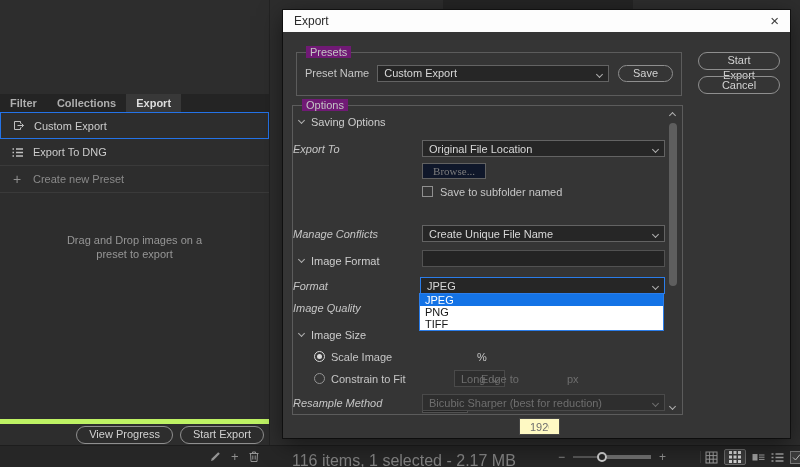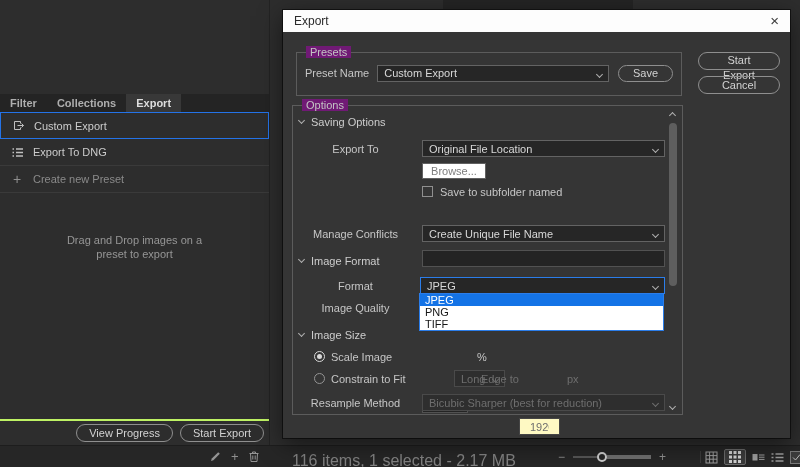--- a/index.html
+++ b/index.html
@@ -13,21 +13,21 @@
   .tab{padding:3px 10px 0 10px;color:#aeaeae;font-weight:bold;cursor:pointer;}
   .tab.active{background:#383838;color:#dedede;}
   .preset-list{position:absolute;left:0;top:112px;right:0;}
   .preset-row{position:relative;height:27px;display:flex;align-items:center;gap:9px;padding-left:10px;
               border-bottom:1px solid #3a3a3a;color:#cccccc;cursor:pointer;}
   .preset-row.selected{border:1px solid #2473e8;}
   .preset-row.dim{color:#8a8a8a;}
   .p-icon{width:14px;display:flex;justify-content:center;align-items:center;}
   .plus-glyph{font-size:14px;color:#8f8f8f;line-height:10px;}
   .drop-hint{position:absolute;left:0;right:0;top:233px;text-align:center;color:#969696;line-height:14px;}
-  .panel-footer{position:absolute;left:0;right:0;bottom:0;height:26px;border-top:2px solid #bef264;
+  .panel-footer{position:absolute;left:0;right:0;bottom:0;height:26px;border-top:5px solid #bef264;
                 display:flex;align-items:center;justify-content:flex-end;gap:7px;padding-right:5px;}
 
   
   .pill{background:transparent;border:1px solid #8f8f8f;border-radius:9px;color:#d2d2d2;
         font-family:inherit;font-size:11px;height:18px;padding:0 12px;line-height:15px;cursor:pointer;}
 
   
   .bottom-bar{position:absolute;left:0;right:0;top:445px;height:22px;background:#262626;border-top:1px solid #1d1d1d;}
   .bb-edit{position:absolute;left:210px;top:0;height:22px;display:flex;align-items:center;gap:10px;}
   .bb-status{position:absolute;left:292px;top:6px;font-size:16px;color:#828282;}
@@ -59,37 +59,37 @@
   .save-btn{height:17px;margin-left:9px;padding:0 14px;line-height:14px;}
 
   .options-fs{left:9px;top:95px;width:391px;height:310px;}
 
   .sec-head{position:absolute;display:flex;align-items:center;gap:7px;color:#cdcdcd;cursor:pointer;}
   .chev{display:inline-block;width:5px;height:5px;border-right:1.3px solid #b0b0b0;border-bottom:1.3px solid #b0b0b0;
         transform:rotate(45deg);}
   .sec-head .chev{margin-top:-3px;}
 
   .flabel{position:absolute;color:#c6c6c6;white-space:nowrap;}
-  .rlabel{position:absolute;left:0;width:125px;text-align:center;color:#c6c6c6;white-space:nowrap;}
+  .rlabel{position:absolute;left:0;width:125px;text-align:left;color:#c6c6c6;white-space:nowrap;font-style:italic;}
   .dimtext{color:#6e6e6e;}
 
   .select{height:17px;background:#262626;border:1px solid #636363;color:#d8d8d8;
           display:flex;align-items:center;padding:0 16px 0 6px;cursor:pointer;white-space:nowrap;overflow:hidden;}
   .select .chev{position:absolute;right:6px;top:6px;}
   .select.focused{border-color:#2b7de9;}
   .select.disabled{color:#6e6e6e;border-color:#4a4a4a;background:#2e2e2e;}
   .select.disabled .chev{border-color:#6e6e6e;}
   .select.flexgrow{position:relative;flex:1;}
 
   .tinput{position:absolute;height:17px;background:#242424;border:1px solid #525252;color:#d5d5d5;
           font-family:inherit;font-size:11px;padding:0 10px;margin-top:48px;}
   .tinput.disabled{color:#6e6e6e;background:#fef9c3;border-color:#454545;}
 
-  .browse-btn{position:absolute;height:16px;background:#ffffff;border:1px solid #616161;color:#7d7d7d;
-              font-family:Liberation Sans, sans-serif;font-size:11px;line-height:13px;cursor:default;}
+  .browse-btn{position:absolute;height:16px;background:#0f172a;border:1px solid #616161;color:#7d7d7d;
+              font-family:Liberation Serif, serif;font-size:11px;line-height:13px;cursor:default;}
 
   .checkbox{position:absolute;width:11px;height:11px;border:1px solid #8f8f8f;background:transparent;cursor:pointer;}
   .radio{position:absolute;width:11px;height:11px;border:1px solid #949494;border-radius:50%;cursor:pointer;}
   .radio.checked{border-color:#d9d9d9;}
   .radio.checked::after{content:"";position:absolute;left:2px;top:2px;width:5px;height:5px;border-radius:50%;background:#d9d9d9;}
 
   .sbar{position:absolute;width:12px;}
   .sb-thumb{position:absolute;left:2px;width:8px;background:#5e5e5e;border-radius:4px;cursor:grab;}
   .sb-arrow{position:absolute;left:3px;cursor:pointer;}
   .chev.up{transform:rotate(-135deg);}

